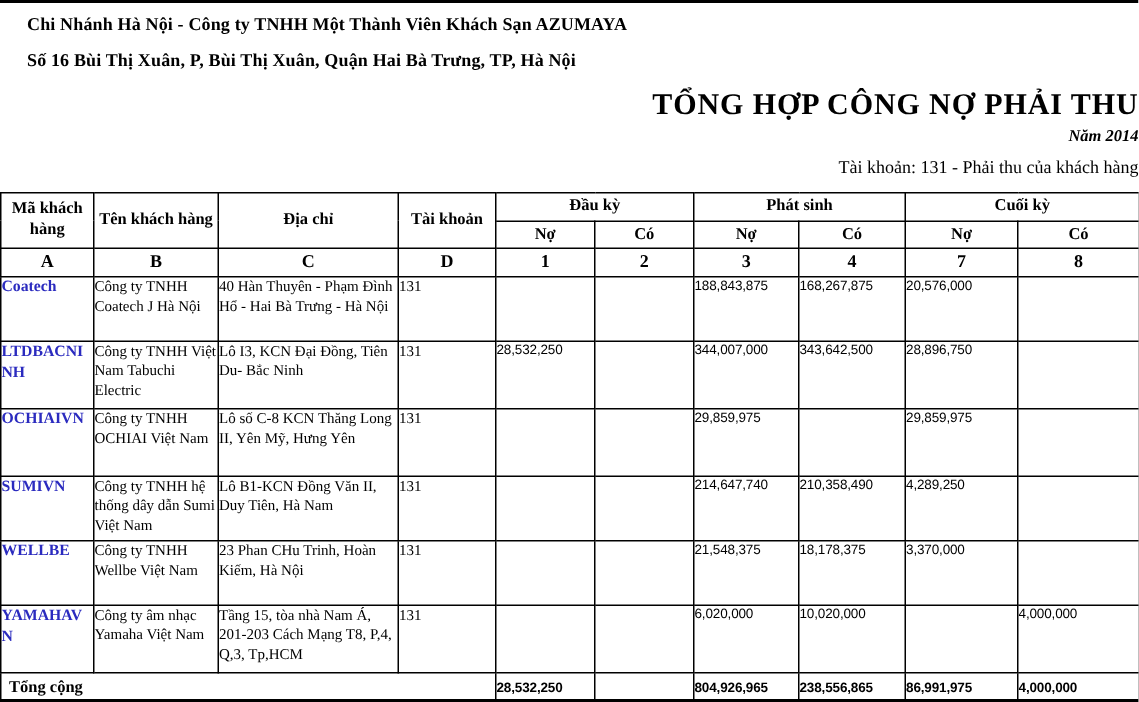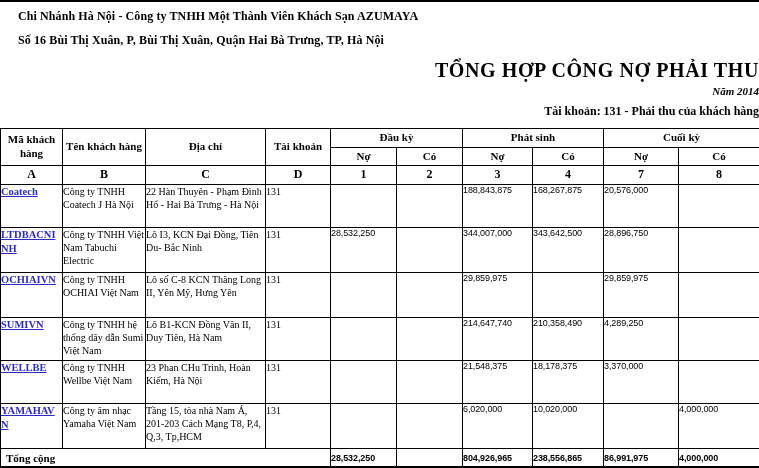--- a/index.html
+++ b/index.html
@@ -53,21 +53,21 @@
     line-height: 1.1;
   }
   .doc-year {
     font-size: 11px;
     font-weight: bold;
     font-style: italic;
     margin-top: 4px;
   }
   .doc-account {
     font-size: 12px;
-    font-weight: bold;
+    font-weight: normal;
     margin-top: 7px;
   }
 
   
   .table-wrap {
     margin-top: 9px;
     padding: 0;
   }
   table.ledger {
     border-collapse: collapse;
@@ -113,21 +113,20 @@
   }
   tbody tr:first-child td {
     border-top: 1px solid #000;
   }
   td.code {
     color: #2B2BBF;
     font-weight: bold;
     font-size: 10.5px;
     vertical-align: middle;
     word-break: break-word;
-    text-decoration: underline;
   }
   td.name { }
   td.addr { }
   td.acct {
     text-align: left;
     vertical-align: middle;
     padding-left: 5px;
   }
   td.num {
     text-align: left;
@@ -221,21 +220,21 @@
           <th>3</th>
           <th>4</th>
           <th>7</th>
           <th>8</th>
         </tr>
       </thead>
       <tbody id="ledger-body">
           <tr class="row-h1">
             <td class="code">Coatech</td>
             <td class="name">Công ty TNHH Coatech J Hà Nội</td>
-            <td class="addr">22 Hàn Thuyên - Phạm Đình Hổ - Hai Bà Trưng - Hà Nội</td>
+            <td class="addr">40 Hàn Thuyên - Phạm Đình Hổ - Hai Bà Trưng - Hà Nội</td>
             <td class="acct">131</td>
             <td class="num"></td>
             <td class="num"></td>
             <td class="num">188,843,875</td>
             <td class="num">168,267,875</td>
             <td class="num">20,576,000</td>
             <td class="num"></td>
           </tr>
           <tr class="row-h2">
             <td class="code">LTDBACNINH</td>

